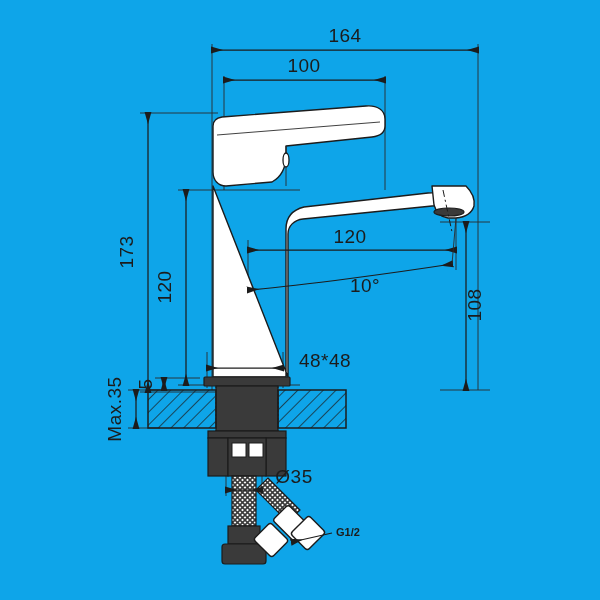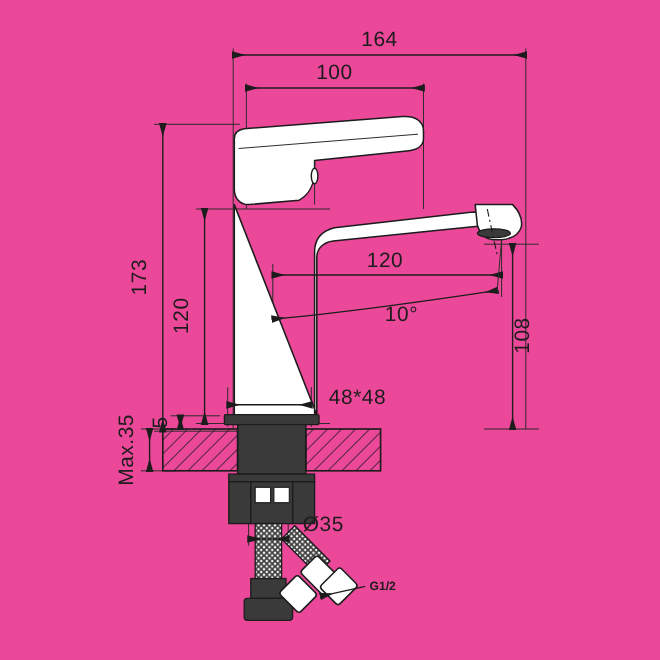--- a/index.html
+++ b/index.html
@@ -7,21 +7,21 @@
     padding: 0;
     background: #ffffff;
   }
   body {
     font-family: "Liberation Sans", sans-serif;
   }
   #sheet {
     position: relative;
     width: 600px;
     height: 600px;
-    background: #ec4899;
+    background: #0ea5e9;
     overflow: hidden;
   }
   #sheet svg {
     position: absolute;
     left: 0;
     top: 0;
   }
   .dimtext {
     font-family: "Liberation Sans", sans-serif;
     font-size: 19px;

